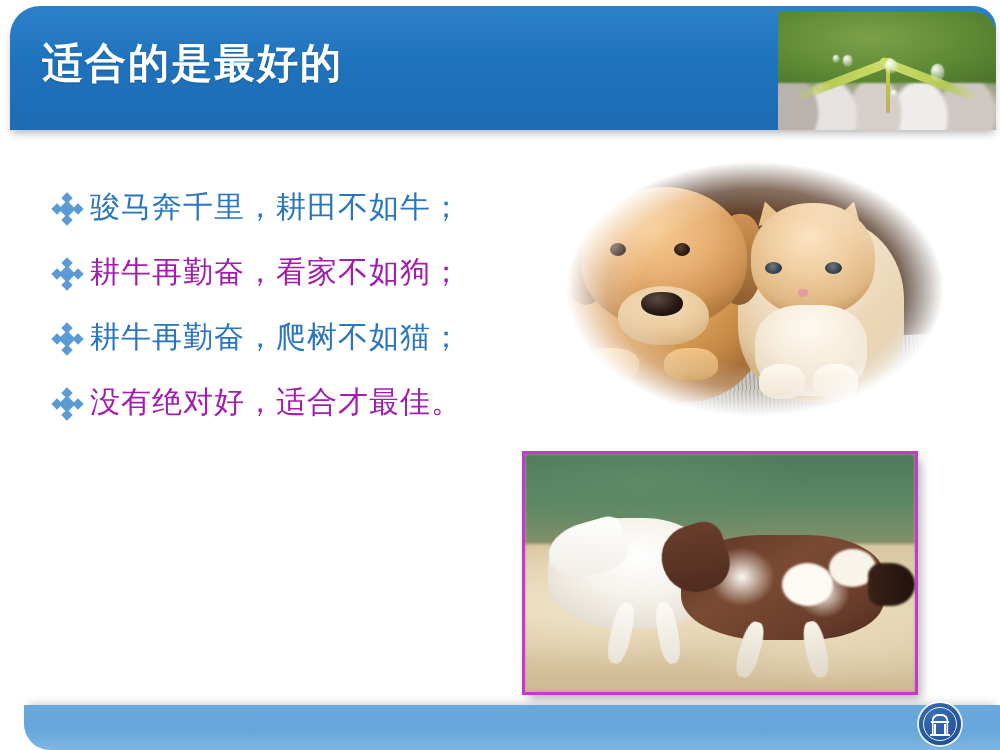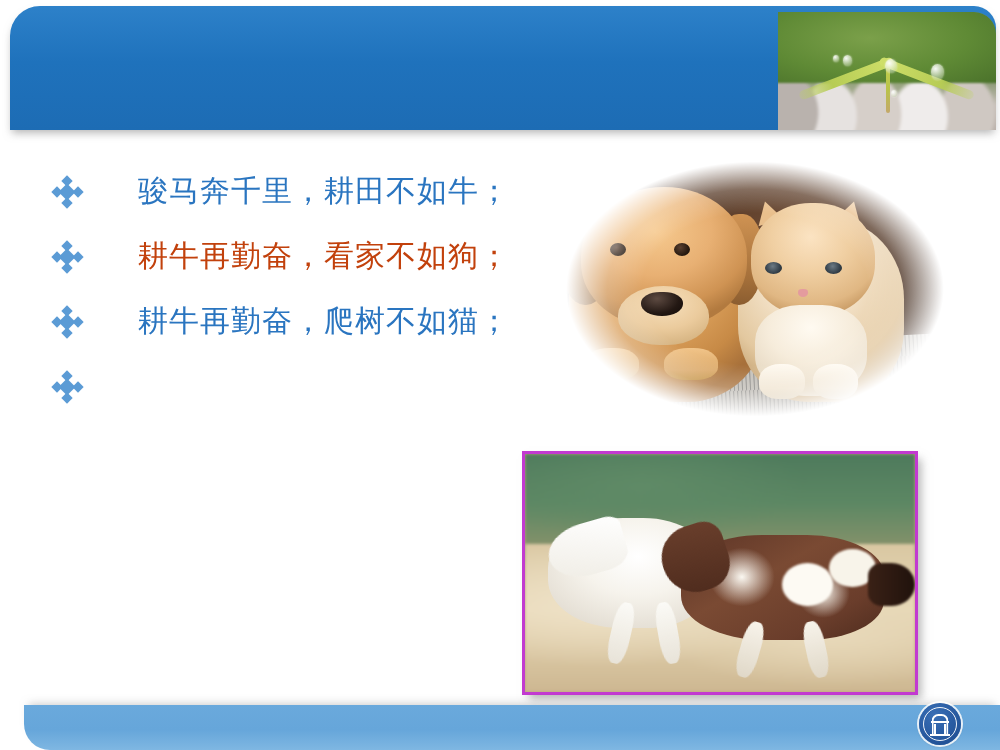--- a/index.html
+++ b/index.html
@@ -107,23 +107,22 @@
   #header-photo .d5 { left: 25%; bottom: 58%; width: 6px; height: 7px; }
 
   
   #bullet-list {
     position: absolute;
     left: 52px; top: 158px;
     width: 470px;
   }
   .bullet-row {
     display: flex;
-    align-items: center;
+    align-items: flex-end;
     height: 65px;
-    gap: 48px;
   }
   .bullet-mark {
     flex: 0 0 38px;
     position: relative;
     width: 38px; height: 30px;
   }
   .bullet-mark i {
     position: absolute;
     width: 9px; height: 9px;
     background: #5b9bd5;
@@ -134,21 +133,21 @@
   .bullet-mark i.b  { left: 11px; top: 23px; width: 8px;  height: 8px; }
   .bullet-mark i.l  { left: 1px;  top: 12px; width: 8px;  height: 8px; }
   .bullet-mark i.r  { left: 22px; top: 12px; width: 8px;  height: 8px; }
   .bullet-text {
     font-size: 30px;
     line-height: 1.1;
     white-space: nowrap;
     letter-spacing: 1px;
   }
   .bullet-text.blue  { color: #2a75c0; }
-  .bullet-text.green { color: #c2410c; }
+  .bullet-text.green { color: #a21caf; }
 
   
   #pets-photo {
     position: absolute;
     left: 548px; top: 155px;
     width: 414px; height: 268px;
     overflow: hidden;
   }
   #pets-photo .inner {
     position: absolute; inset: 0;
@@ -512,20 +511,21 @@
   }
   #logo-emblem .pillar-l { left: 36%; }
   #logo-emblem .pillar-r { right: 36%; }
 </style>
 </head>
 <body>
 
 <div id="slide">
 
   <div id="header-band">
+    <div id="title-text">适合的是最好的</div>
 
     <div id="header-photo">
       <div class="sky"></div>
       <div class="pebbles"></div>
       <div class="stem"></div>
       <div class="leaf-l"></div>
       <div class="leaf-r"></div>
       <div class="drop d1"></div>
       <div class="drop d2"></div>
       <div class="drop d3"></div>
@@ -570,20 +570,21 @@
     </div>
 
     <div class="bullet-row">
       <span class="bullet-mark">
         <i class="c"></i>
           <i class="t"></i>
           <i class="b"></i>
           <i class="l"></i>
           <i class="r"></i>
       </span>
+      <span class="bullet-text green">没有绝对好，适合才最佳。</span>
     </div>
 
   </div>
 
   <div id="pets-photo">
     <div class="inner">
       <div class="paper"></div>
       <div class="pup-body"></div>
       <div class="cat-body"></div>
       <div class="pup-ear-l"></div>

